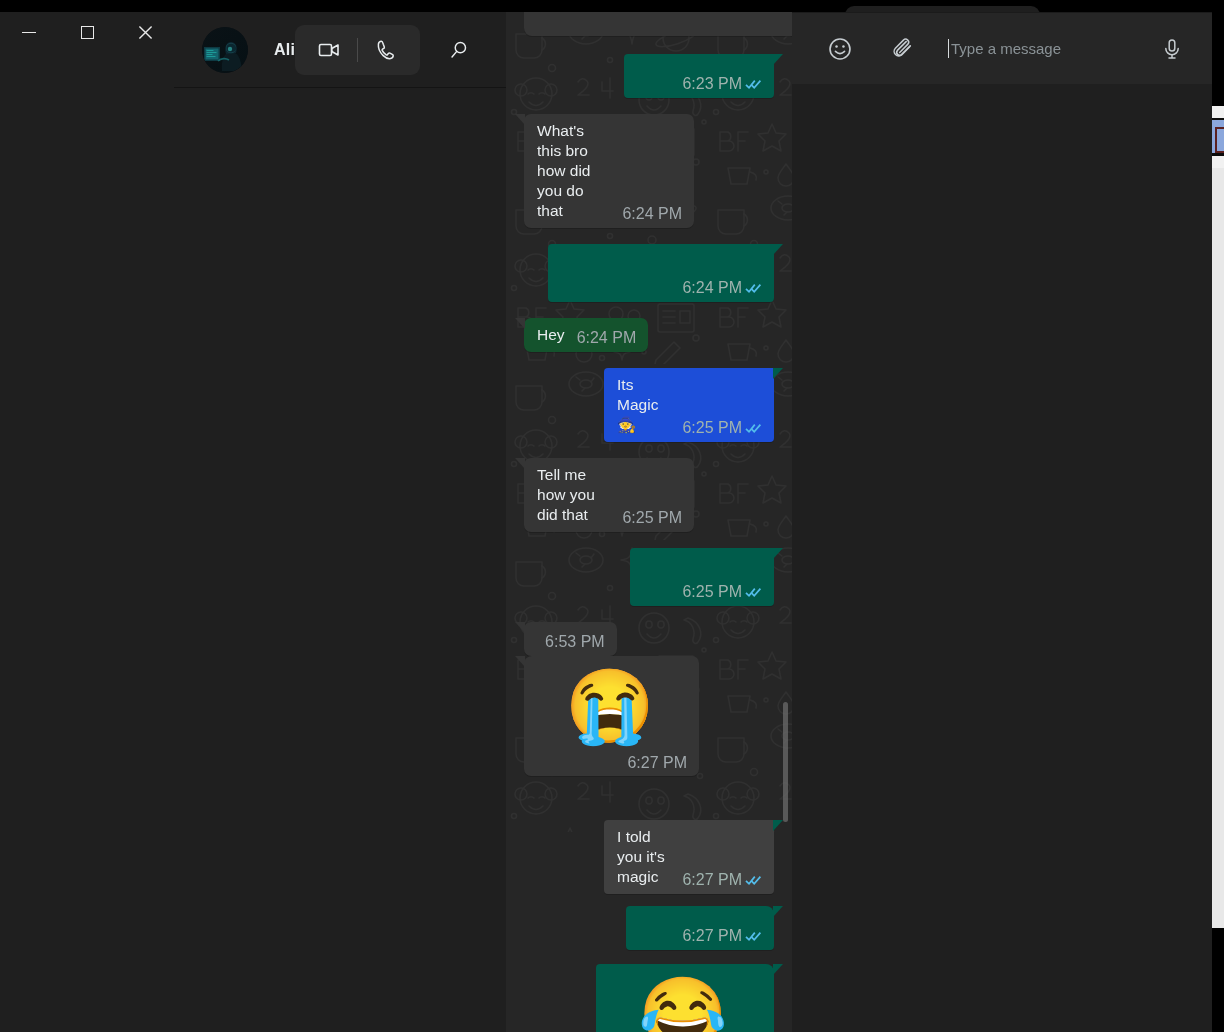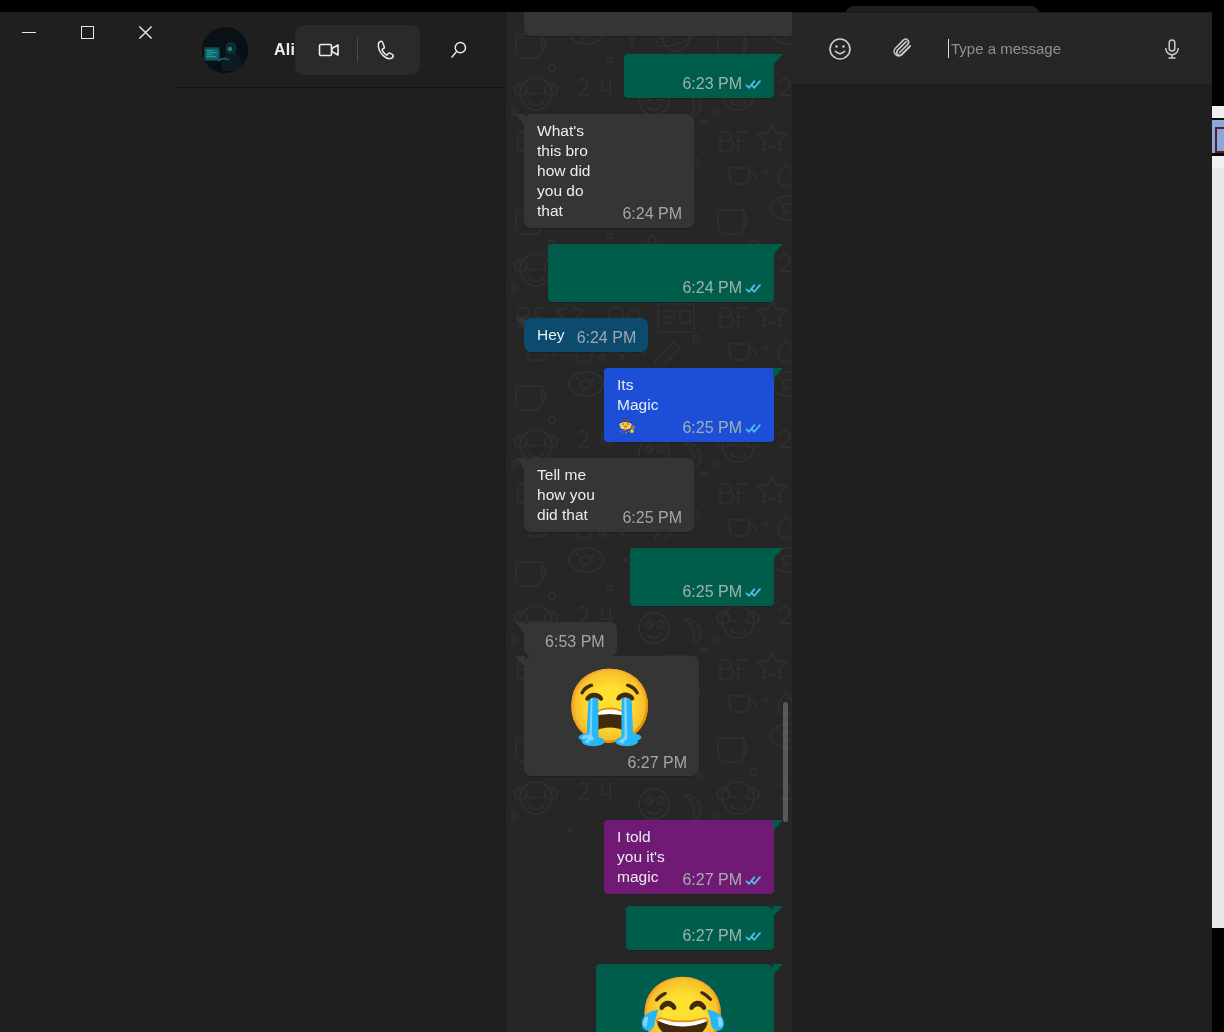--- a/index.html
+++ b/index.html
@@ -499,21 +499,21 @@
             <span class="time">6:24 PM</span>
             <svg class="ticks" viewBox="0 0 17 12">
               <path d="M1 6.8 L4 9.8 L9.8 2.6"></path>
                 <path d="M6.4 6.8 L9.2 9.8 L15.4 2.6"></path>
             </svg>
           </span>
         </div>
       </div>
 
       <div class="row in">
-        <div class="bubble in" style="background: #0c4a6e; text-align: right;">
+        <div class="bubble in" style="background: #14532d; text-align: right;">
           <span class="bubble-text">Hey</span>
           <span class="meta">
             <span class="time">6:24 PM</span>
           </span>
         </div>
       </div>
 
       <div class="row out">
         <div class="bubble out" style="background: #1d4ed8;">
           <span class="bubble-text">Its Magic 🧙</span>
@@ -560,21 +560,21 @@
       <div class="row in" style="margin-bottom:44px">
         <div class="bubble in sticker" style="border-top-left-radius: 8px; background: rgb(53, 53, 53);">
           <span class="sticker-face bubble-text">😭</span>
           <span class="meta">
             <span class="time">6:27 PM</span>
           </span>
         </div>
       </div>
 
       <div class="row out" style="margin-bottom:12px">
-        <div class="bubble out" style="background: #701a75;">
+        <div class="bubble out" style="background: #404040;">
           <span class="bubble-text">I told you it's magic</span>
           <span class="meta">
             <span class="time">6:27 PM</span>
             <svg class="ticks" viewBox="0 0 17 12">
               <path d="M1 6.8 L4 9.8 L9.8 2.6"></path>
                 <path d="M6.4 6.8 L9.2 9.8 L15.4 2.6"></path>
             </svg>
           </span>
         </div>
       </div>

